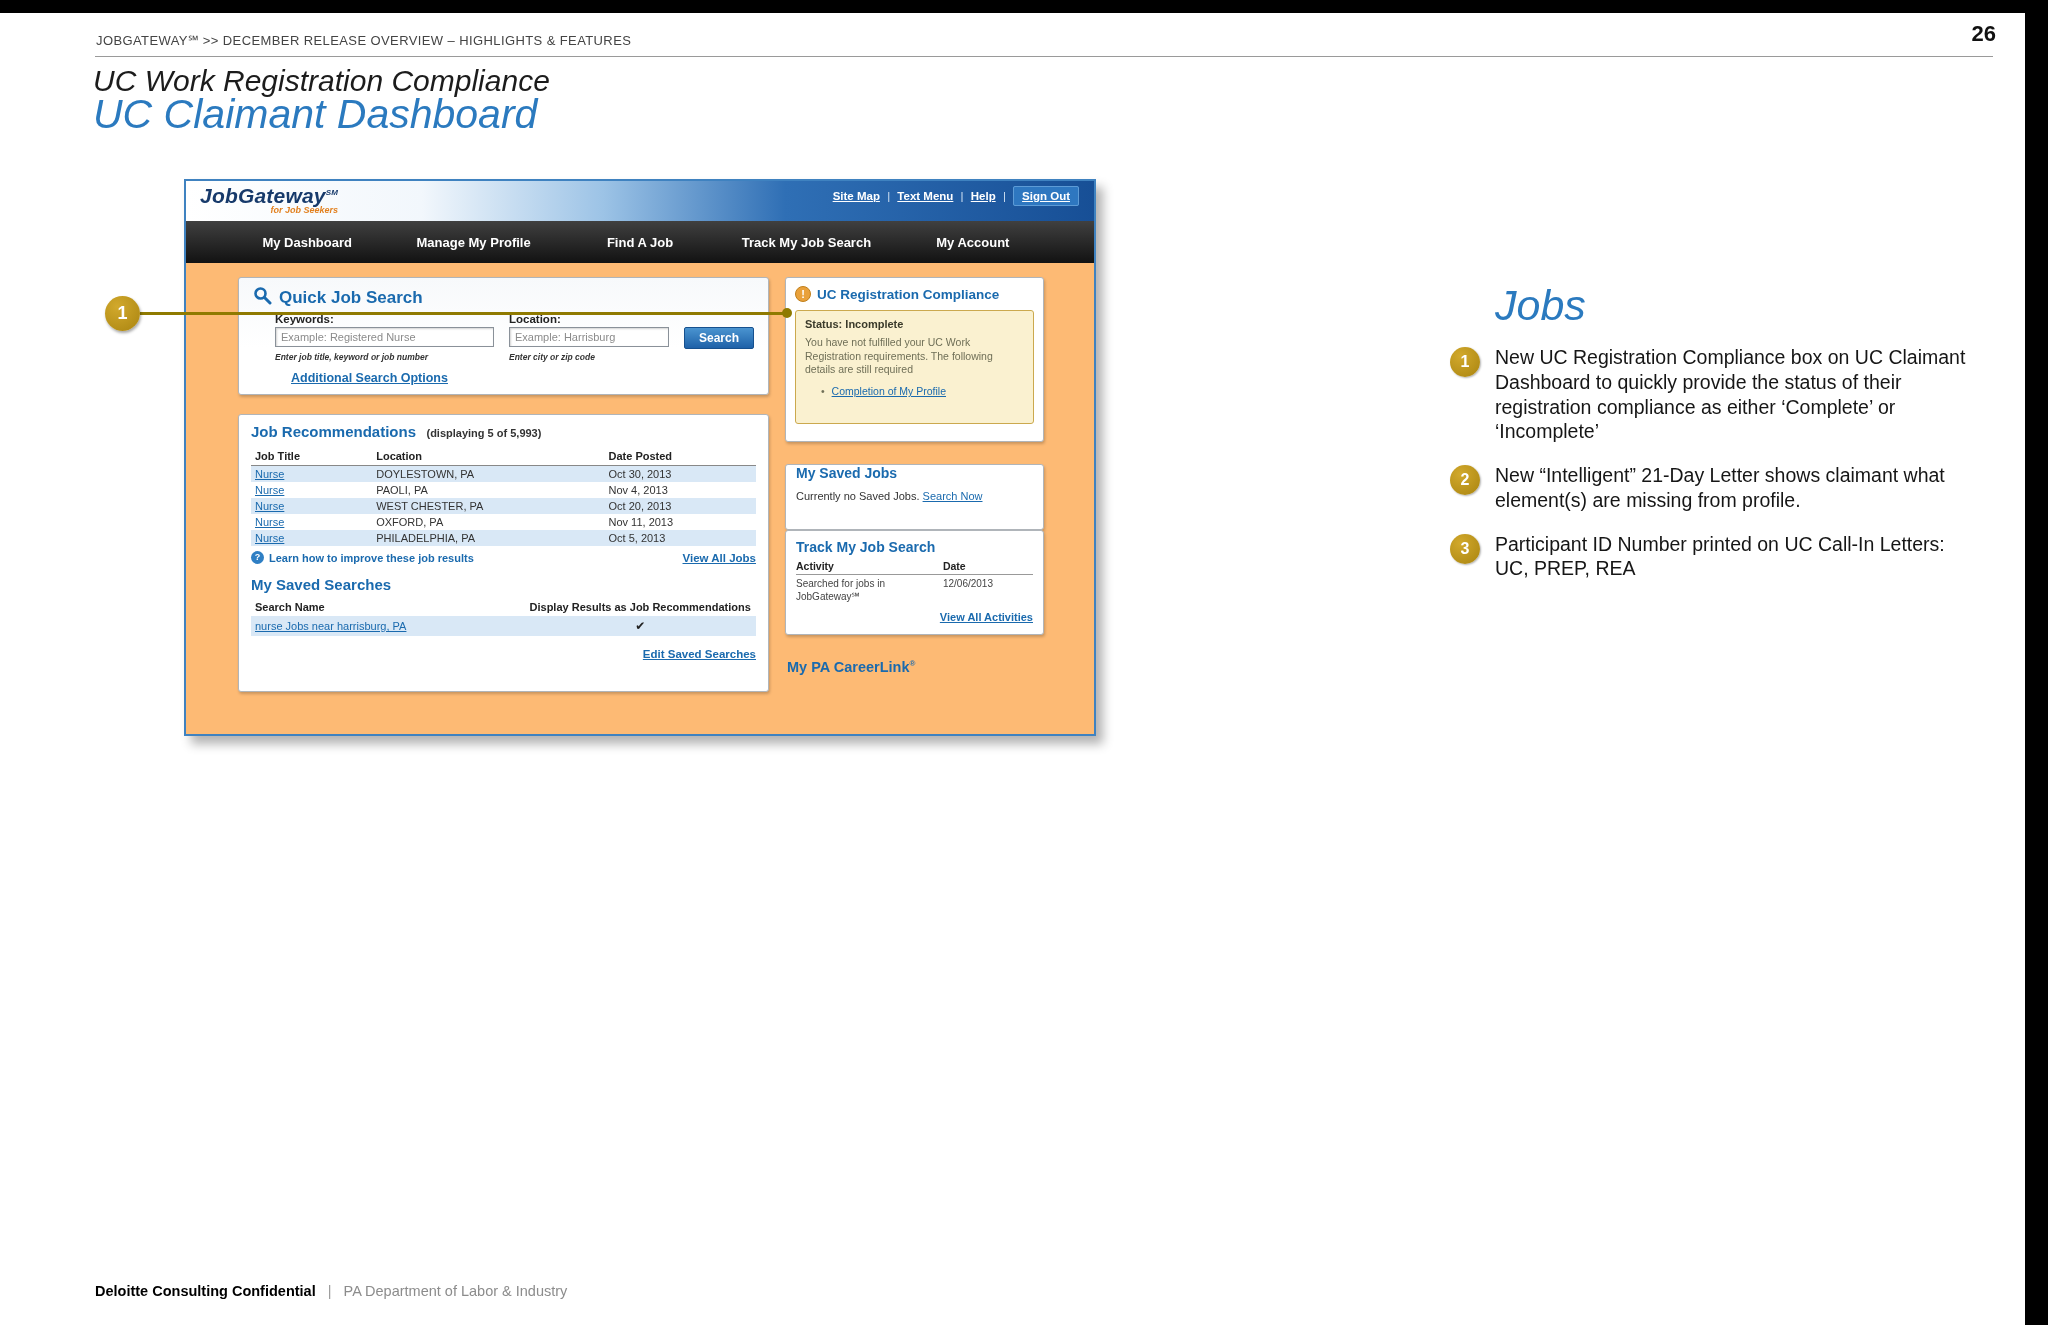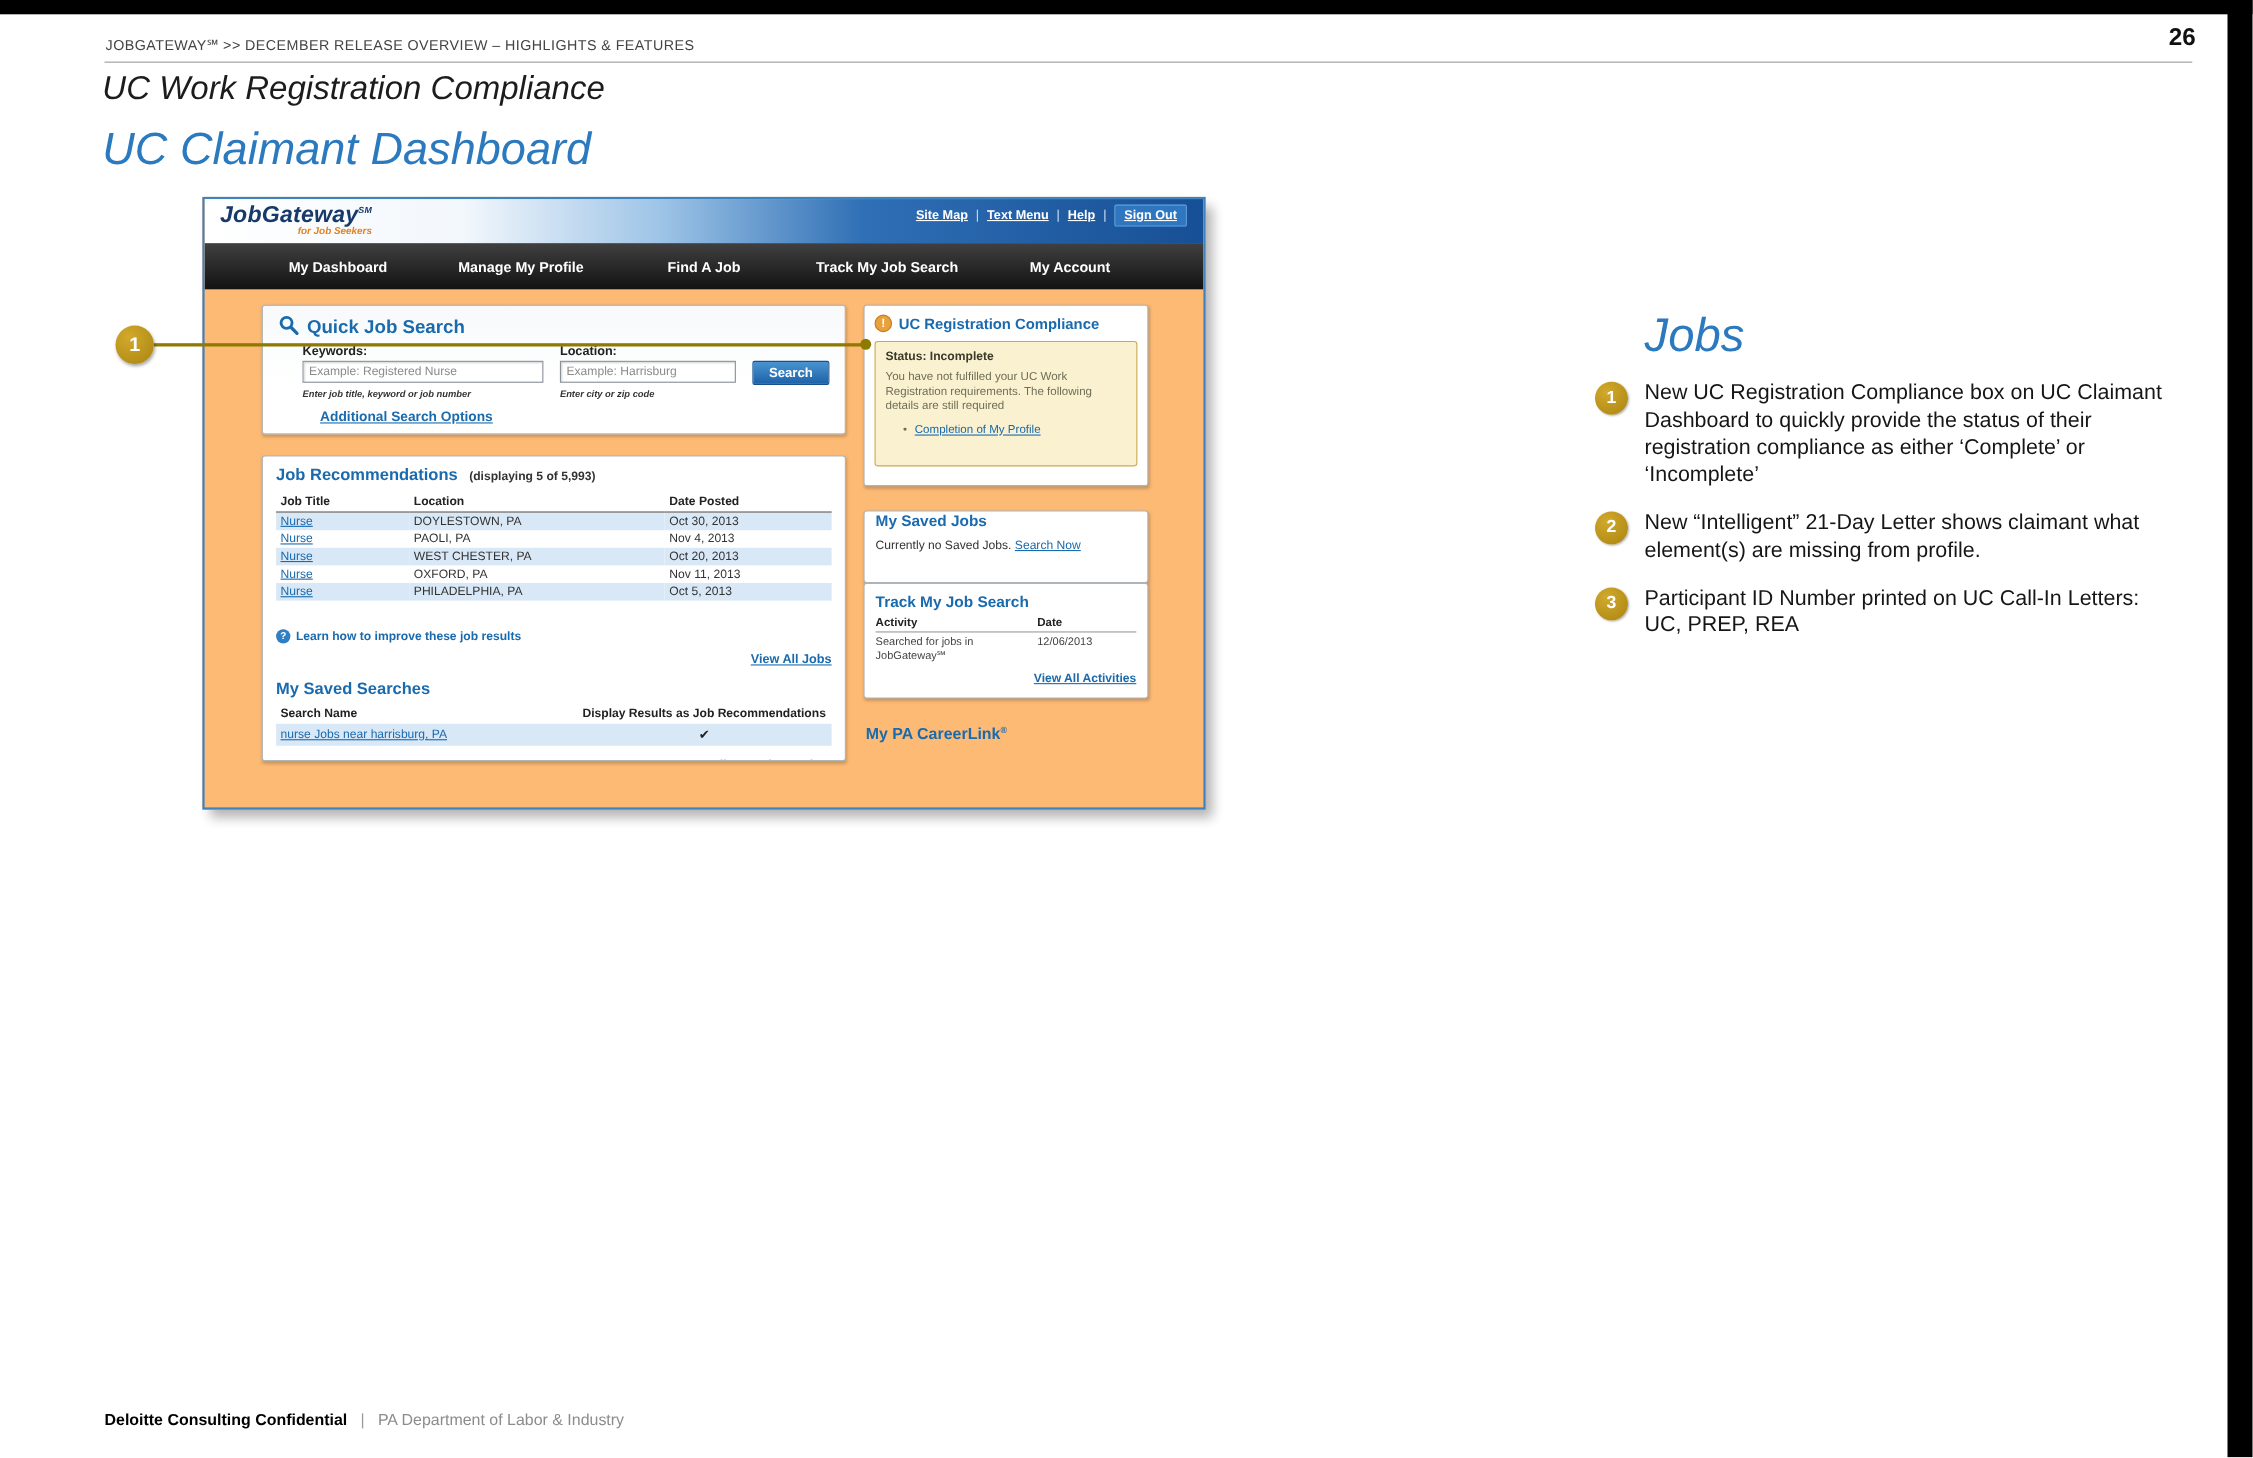--- a/index.html
+++ b/index.html
@@ -7,21 +7,21 @@
   .slide{position:relative;width:2048px;height:1325px;background:#fff;overflow:hidden;
          font-family:"Liberation Sans",sans-serif;color:#1a1a1a;}
   .bar-top{position:absolute;left:0;top:0;width:100%;height:13px;background:#000;}
   .bar-right{position:absolute;top:0;right:0;width:23px;height:100%;background:#000;}
 
   .breadcrumb{position:absolute;left:96px;top:31px;font-size:13px;color:#444;letter-spacing:.4px;}
   .page-number{position:absolute;right:52px;top:21px;font-size:22px;font-weight:bold;color:#111;}
   .header-rule{position:absolute;left:95px;top:56px;width:1898px;height:1px;background:#9a9a9a;}
 
   .title-1{position:absolute;left:93px;top:64px;font-size:30px;font-style:italic;color:#1c1c1c;}
-  .title-2{position:absolute;left:93px;top:112px;font-size:41px;font-style:italic;color:#2b7abf;}
+  .title-2{position:absolute;left:93px;top:91px;font-size:41px;font-style:italic;color:#2b7abf;}
 
   
   .app{position:absolute;left:184px;top:179px;width:912px;height:557px;border:2px solid #3f82c0;
        background:#fdba74;box-shadow:7px 8px 10px rgba(0,0,0,.3);box-sizing:border-box;overflow:hidden;}
 
   .logo-bar{height:40px;position:relative;
     background:linear-gradient(90deg,#ffffff 0%,#f2f7fc 26%,#9cc3e6 46%,#2f6fb5 66%,#174f96 100%);}
   .logo{position:absolute;left:14px;top:3px;cursor:pointer;}
   .logo-brand{font-size:21px;font-weight:bold;font-style:italic;color:#173a6b;letter-spacing:.2px;}
   .logo-brand sup{font-size:8px;}
@@ -72,21 +72,21 @@
   .recs-table{width:100%;border-collapse:collapse;margin-top:7px;table-layout:fixed;font-size:11px;}
   .recs-table th{text-align:left;font-size:11px;color:#222;padding:2px 4px 3px;border-bottom:1px solid #888;}
   .recs-table td{padding:2px 4px;color:#333;}
   .recs-table tr.alt{background:#d9e8f6;}
   .job-link{color:#1a6aae;text-decoration:underline;cursor:pointer;}
   .recs-foot{display:flex;justify-content:space-between;align-items:center;margin-top:5px;}
   .improve{display:flex;align-items:center;gap:5px;font-size:11px;}
   .q-icon{width:13px;height:13px;border-radius:50%;background:#2f7fc4;color:#fff;font-size:9px;font-weight:bold;
     text-align:center;line-height:13px;flex:0 0 13px;}
   .improve a{color:#1a6aae;font-weight:bold;cursor:pointer;}
-  .viewall{font-size:11.5px;font-weight:bold;color:#1a6aae;text-decoration:underline;cursor:pointer;margin-top:43px;}
+  .viewall{font-size:11.5px;font-weight:bold;color:#1a6aae;text-decoration:underline;cursor:pointer;}
   .mss-title{margin-top:12px;}
   .mss-table{margin-top:6px;font-size:11px;}
   .mss-head{display:flex;font-weight:bold;color:#222;padding:2px 4px 3px;}
   .mss-c1{width:55%;}
   .mss-c2{width:45%;text-align:center;}
   .mss-row{display:flex;background:#d9e8f6;padding:3px 4px;align-items:center;}
   .mss-link{color:#1a6aae;text-decoration:underline;cursor:pointer;width:55%;display:inline-block;}
   .mss-check{width:45%;text-align:center;font-size:12px;color:#222;}
   .edit-row{text-align:right;margin-top:8px;}
 

